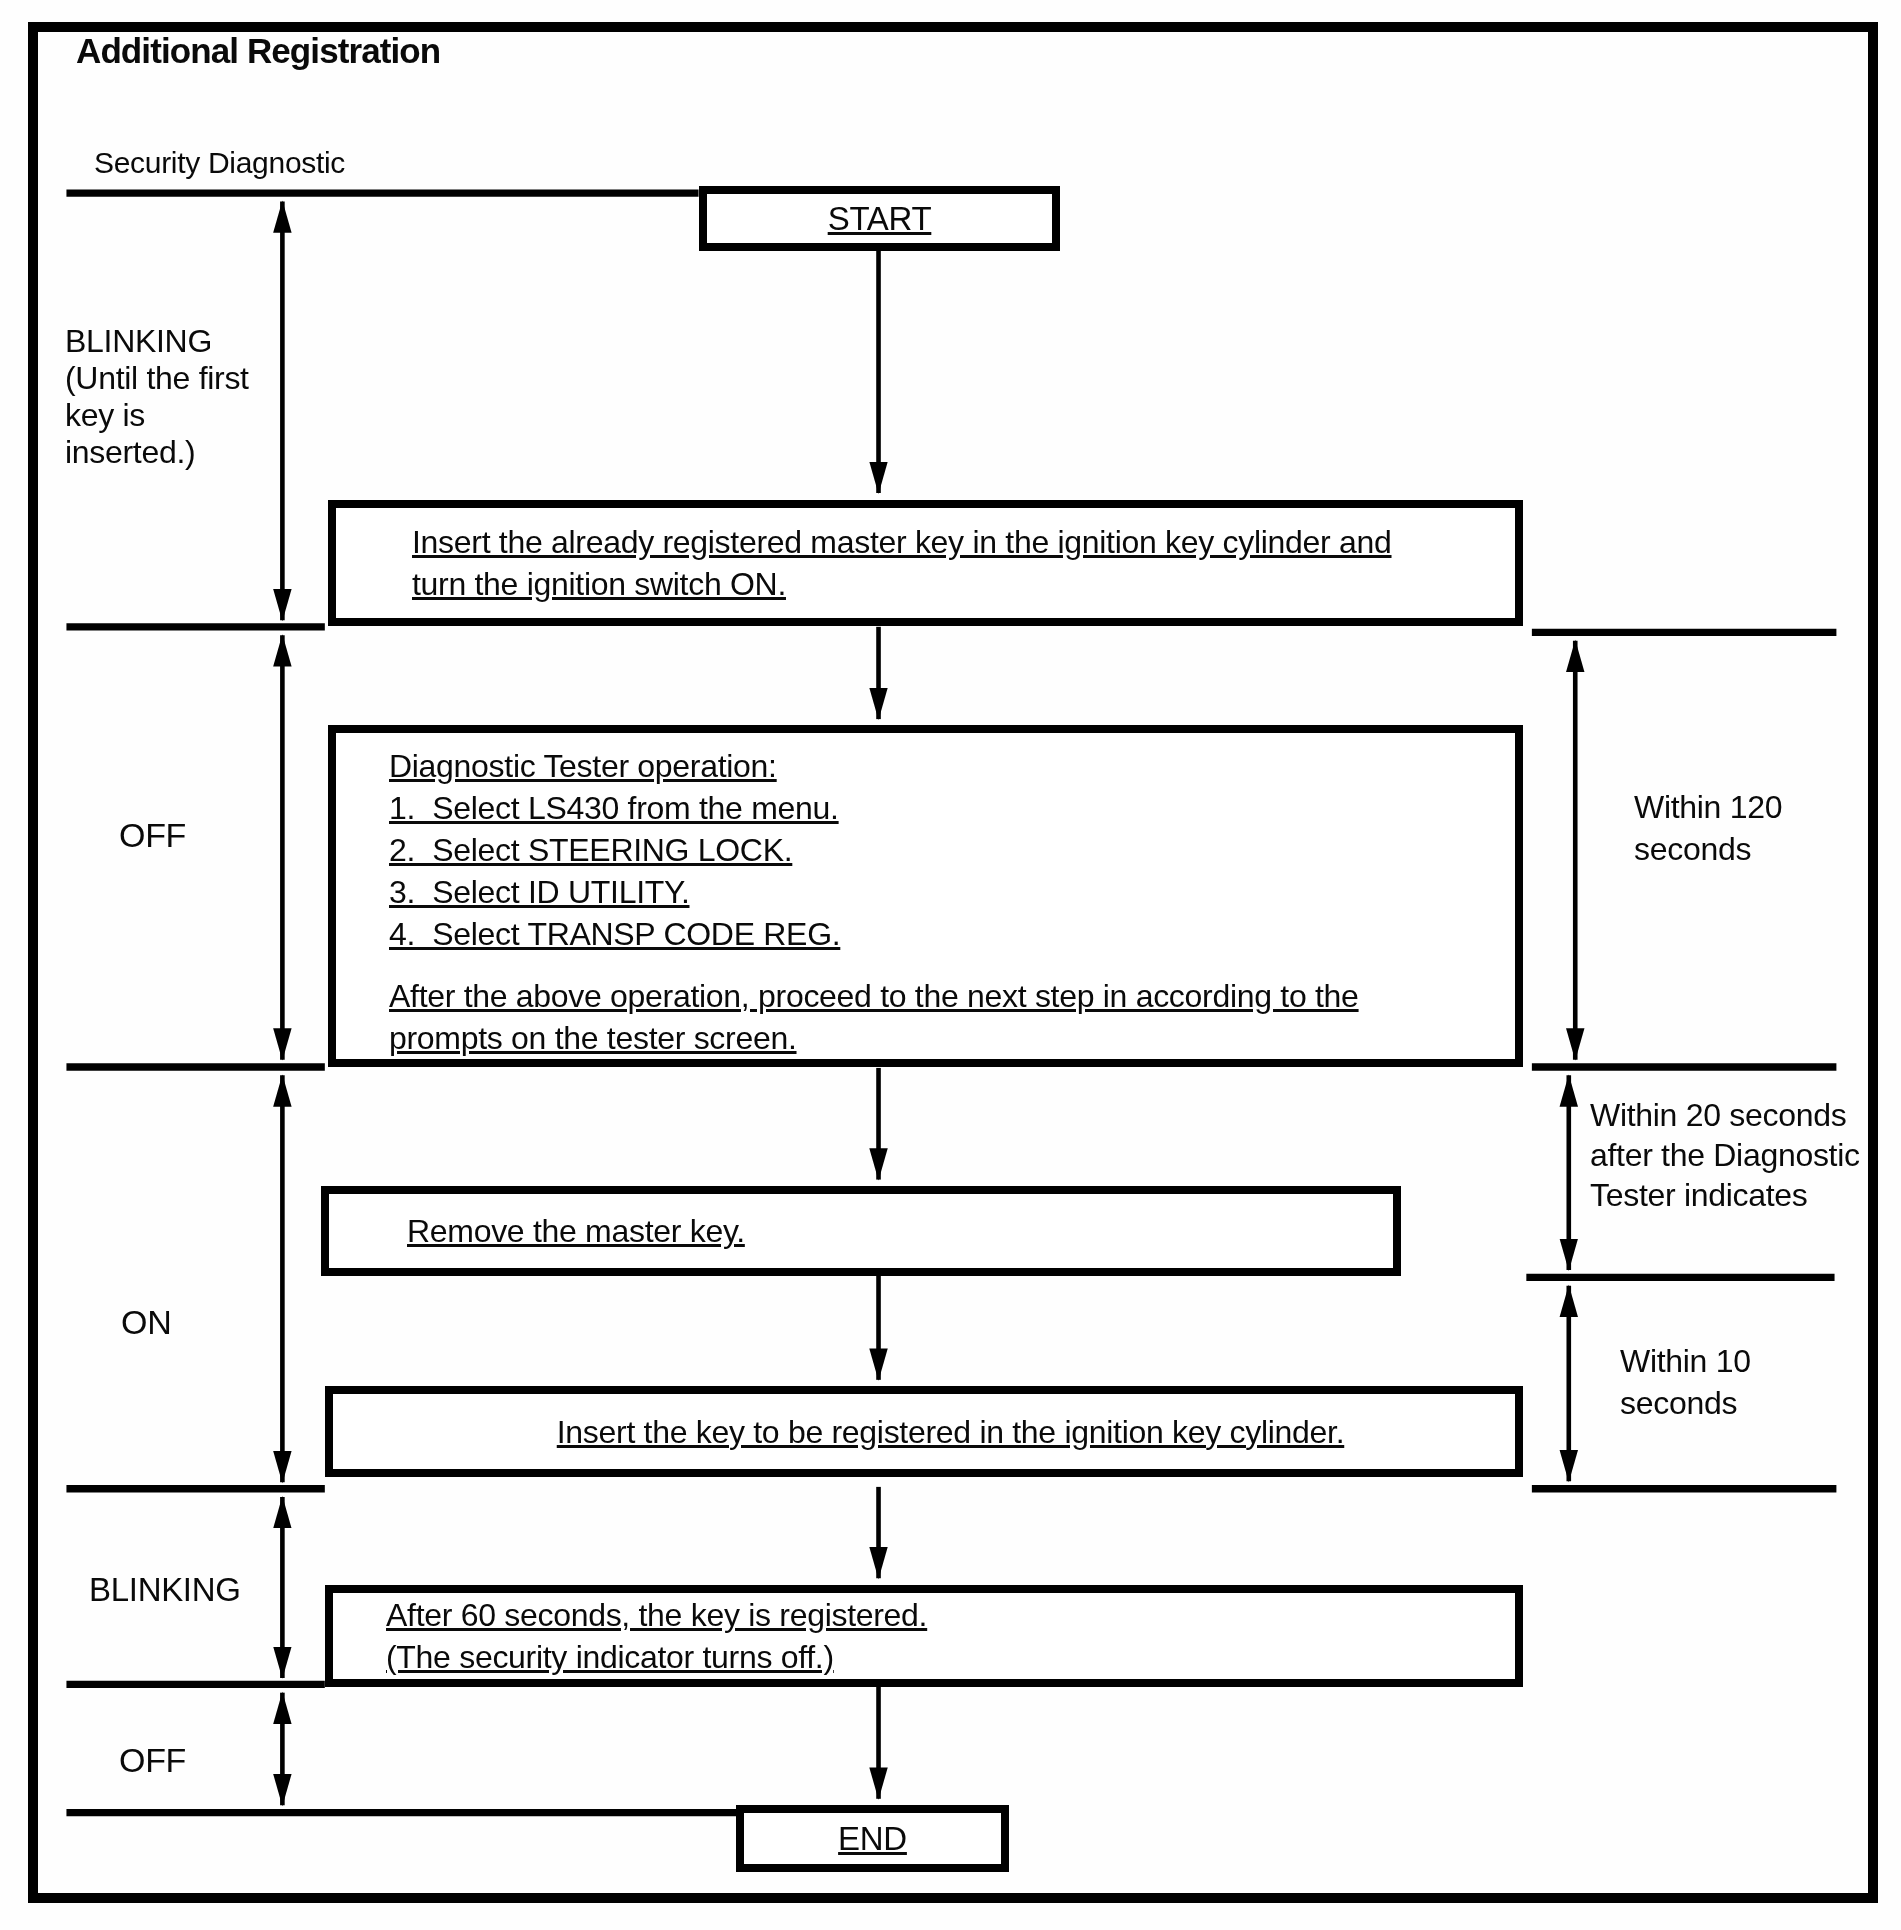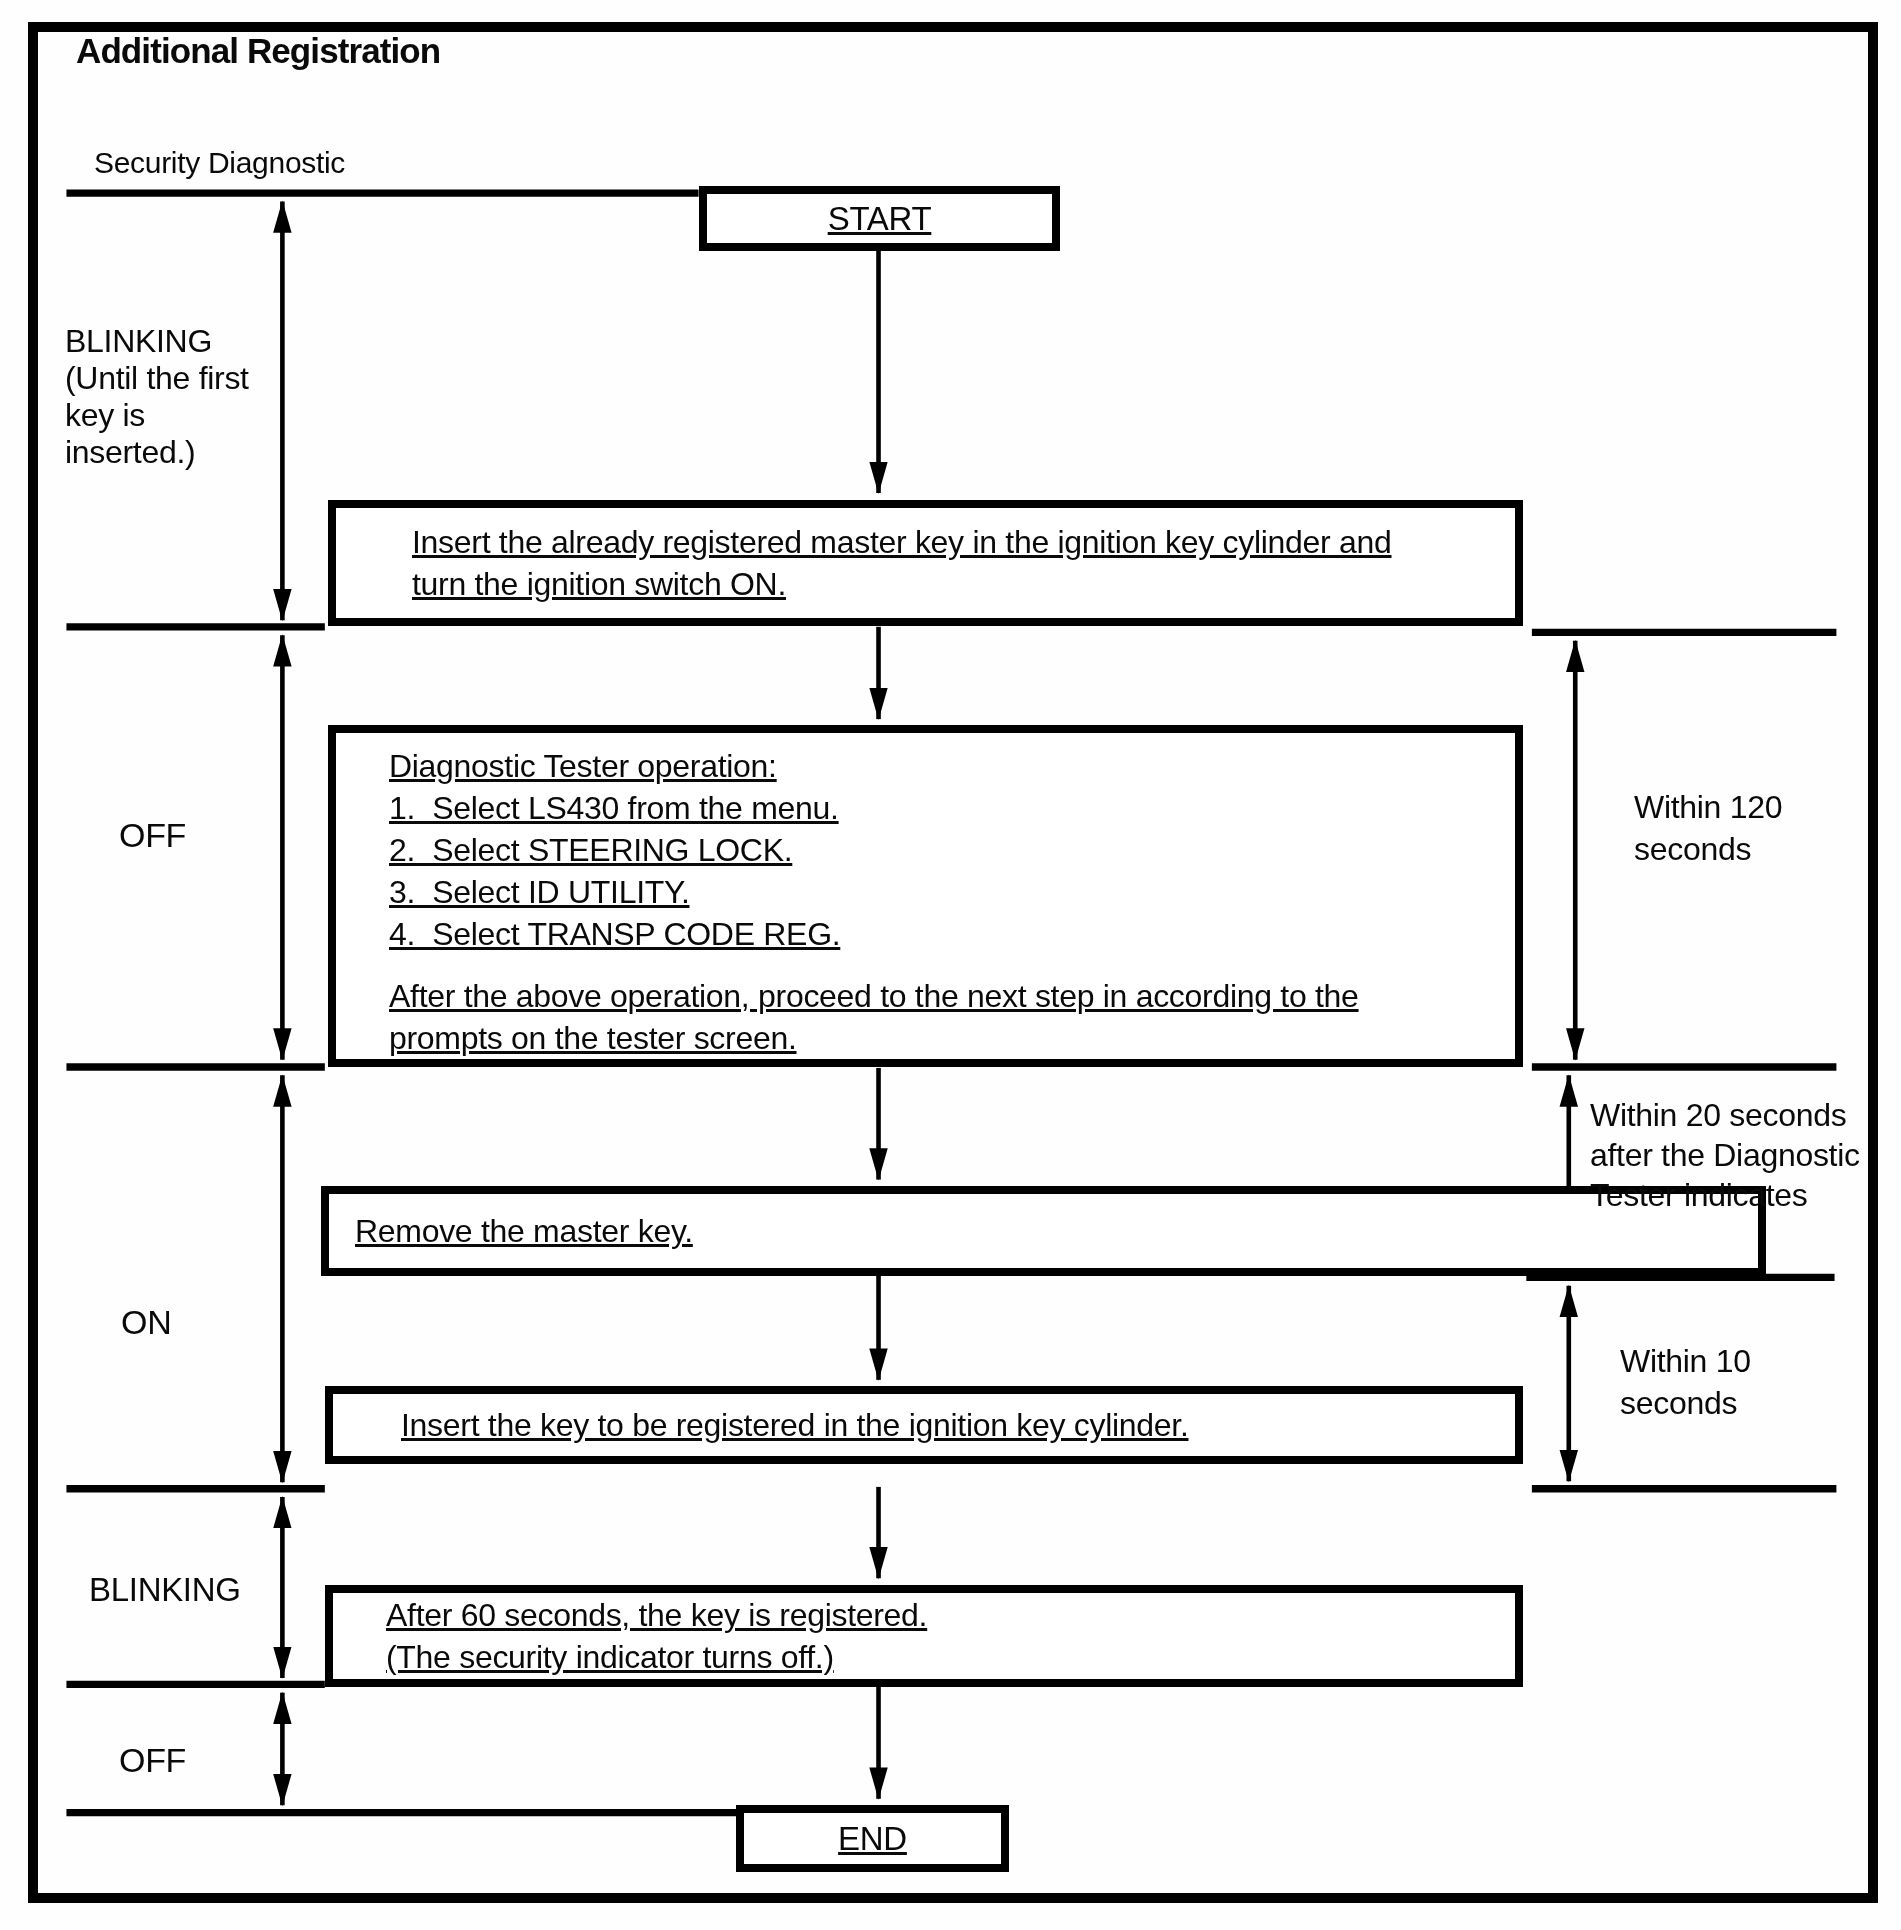--- a/index.html
+++ b/index.html
@@ -26,22 +26,22 @@
     position:absolute;background:#fff;border:8.3px solid #000;box-sizing:border-box;
     display:flex;flex-direction:column;justify-content:center;
     font-size:32px;line-height:42px;text-decoration:underline;
   }
   .node.terminal{align-items:center;justify-content:center;font-size:33px;}
   .node .line{white-space:pre-wrap;}
   #box-start{left:699px;top:186px;width:361px;height:65px;}
   #box-insert-master{left:328px;top:500px;width:1195px;height:126px;padding-left:76px;}
   #box-tester{left:328px;top:725px;width:1195px;height:342px;padding-left:53px;justify-content:flex-start;padding-top:12px;line-height:42px;}
   #box-tester .gap{margin-top:20px;}
-  #box-remove{left:321px;top:1186px;width:1445px;height:90px;padding-left:26px;}
-  #box-insert-new{left:325px;top:1386px;width:1198px;height:78px;padding-left:68px;}
+  #box-remove{left:321px;top:1186px;width:1080px;height:90px;padding-left:78px;}
+  #box-insert-new{left:325px;top:1386px;width:1198px;height:91px;padding-left:53px;align-items:center;}
   #box-registered{left:325px;top:1585px;width:1198px;height:102px;padding-left:53px;line-height:42px;}
   #box-end{left:736px;top:1805px;width:273px;height:67px;}
   .timing{font-size:32px;line-height:42px;}
   #timing-120{left:1634px;top:786px;width:222px;}
   #timing-20{left:1590px;top:1095px;width:291px;line-height:40px;}
   #timing-10{left:1620px;top:1340px;width:212px;}
 </style>
 </head>
 <body>
 

